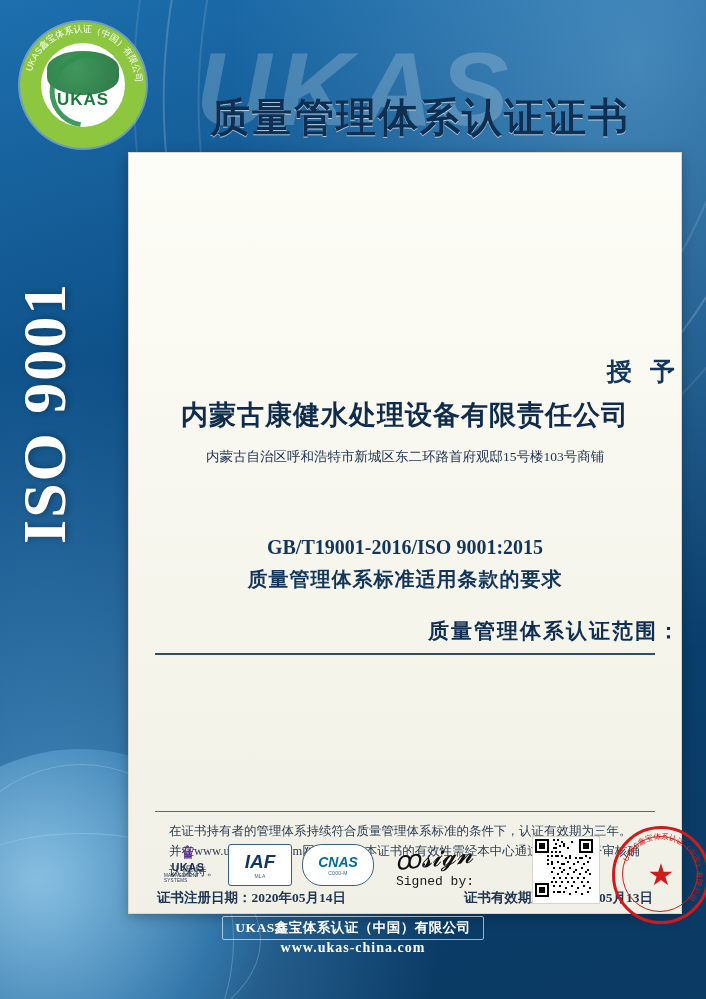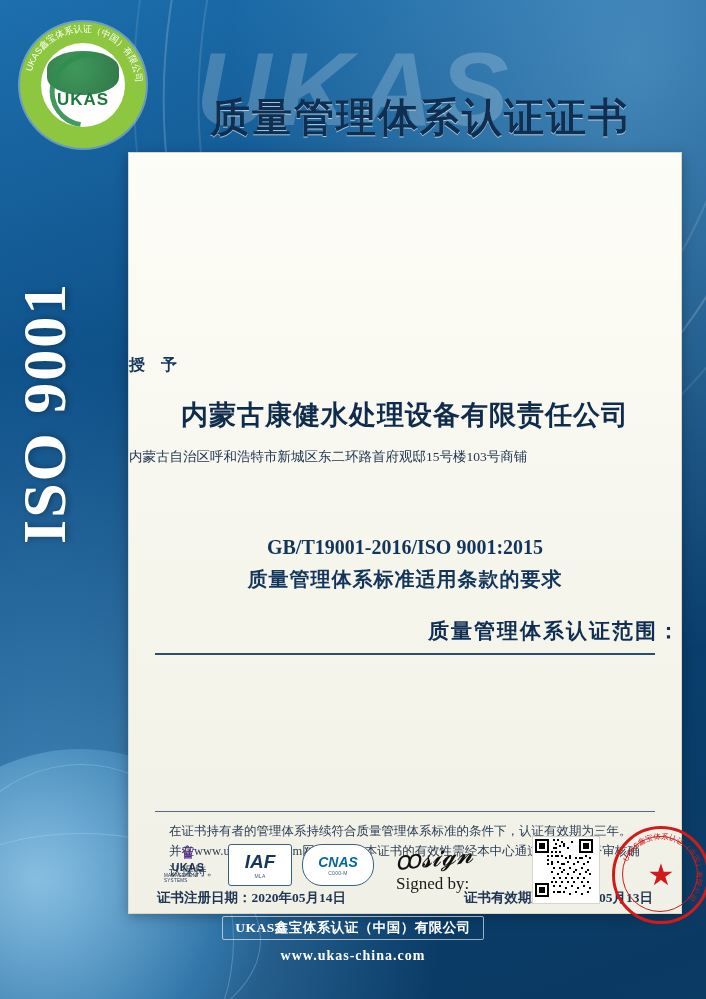--- a/index.html
+++ b/index.html
@@ -96,29 +96,29 @@
     font-family:"Liberation Serif", serif;
     margin-top:12px;
   }
 
   .no-line{
     position:absolute;right:30px;top:160px;font-size:17px;color:#15304f;font-weight:bold;
     letter-spacing:.5px;
   }
 
   .grant{
-    position:absolute;left:0;top:202px;width:552px;text-align:left;
-    font-size:16px;font-weight:bold;color:#12365c;letter-spacing:6px;
+    position:absolute;left:0;top:202px;width:552px;text-align:right;
+    font-size:25px;font-weight:bold;color:#12365c;letter-spacing:6px;
   }
   .company{
     position:absolute;left:0;top:244px;width:552px;text-align:center;
     font-size:27px;font-weight:bold;color:#0f2c4d;letter-spacing:1px;
   }
   .address{
-    position:absolute;left:0;top:295px;width:552px;text-align:left;
+    position:absolute;left:0;top:295px;width:552px;text-align:center;
     font-size:13.5px;color:#20364f;
   }
 
   .stmt{
     position:absolute;left:0;top:342px;width:552px;text-align:center;
     font-size:20px;font-weight:bold;color:#12355c;line-height:32px;letter-spacing:1px;
   }
   .stmt .l2{font-family:"Liberation Serif", serif;letter-spacing:0;margin-top:36px;}
 
   .scope-title{
@@ -170,22 +170,22 @@
 
   .sign{
     position:absolute;left:240px;top:8px;width:130px;height:60px;
   }
   .sign .scribble{
     position:absolute;left:4px;top:0;width:122px;height:34px;
     font-family:"Liberation Serif", serif;font-style:italic;font-size:26px;color:#111;
     transform:rotate(-6deg);
   }
   .sign .sbl{
-    position:absolute;left:6px;top:38px;font-size:17px;color:#1a1a1a;
-    font-family:Liberation Serif, serif;
+    position:absolute;left:6px;top:38px;font-size:13px;color:#1a1a1a;
+    font-family:Liberation Mono, monospace;
   }
 
   .qr{
     position:absolute;left:382px;top:8px;width:62px;height:62px;background:#fff;
     padding:2px;border:1px solid #d5d5c8;
   }
   .qr svg{display:block;}
 
   .redseal{
     position:absolute;left:462px;top:-2px;width:92px;height:92px;border-radius:50%;
@@ -201,21 +201,21 @@
 
   .footer{
     position:absolute;left:0;top:916px;width:706px;text-align:center;
   }
   .footer .f1{
     display:inline-block;color:#fff;font-size:13.5px;font-weight:bold;
     border:1px solid rgba(255,255,255,.6);padding:2px 12px;border-radius:2px;
     letter-spacing:.5px;
   }
   .footer .f2{
-    margin-top:8px;color:#fff;font-size:14px;font-weight:bold;letter-spacing:1px;
+    margin-top:0;color:#fff;font-size:14px;font-weight:bold;letter-spacing:1px;
     font-family:"Liberation Serif", serif;
   }
 </style>
 </head>
 <body>
 
 <div class="cert">
 
   <div class="swoosh s1"></div>
   <div class="swoosh s2"></div>

